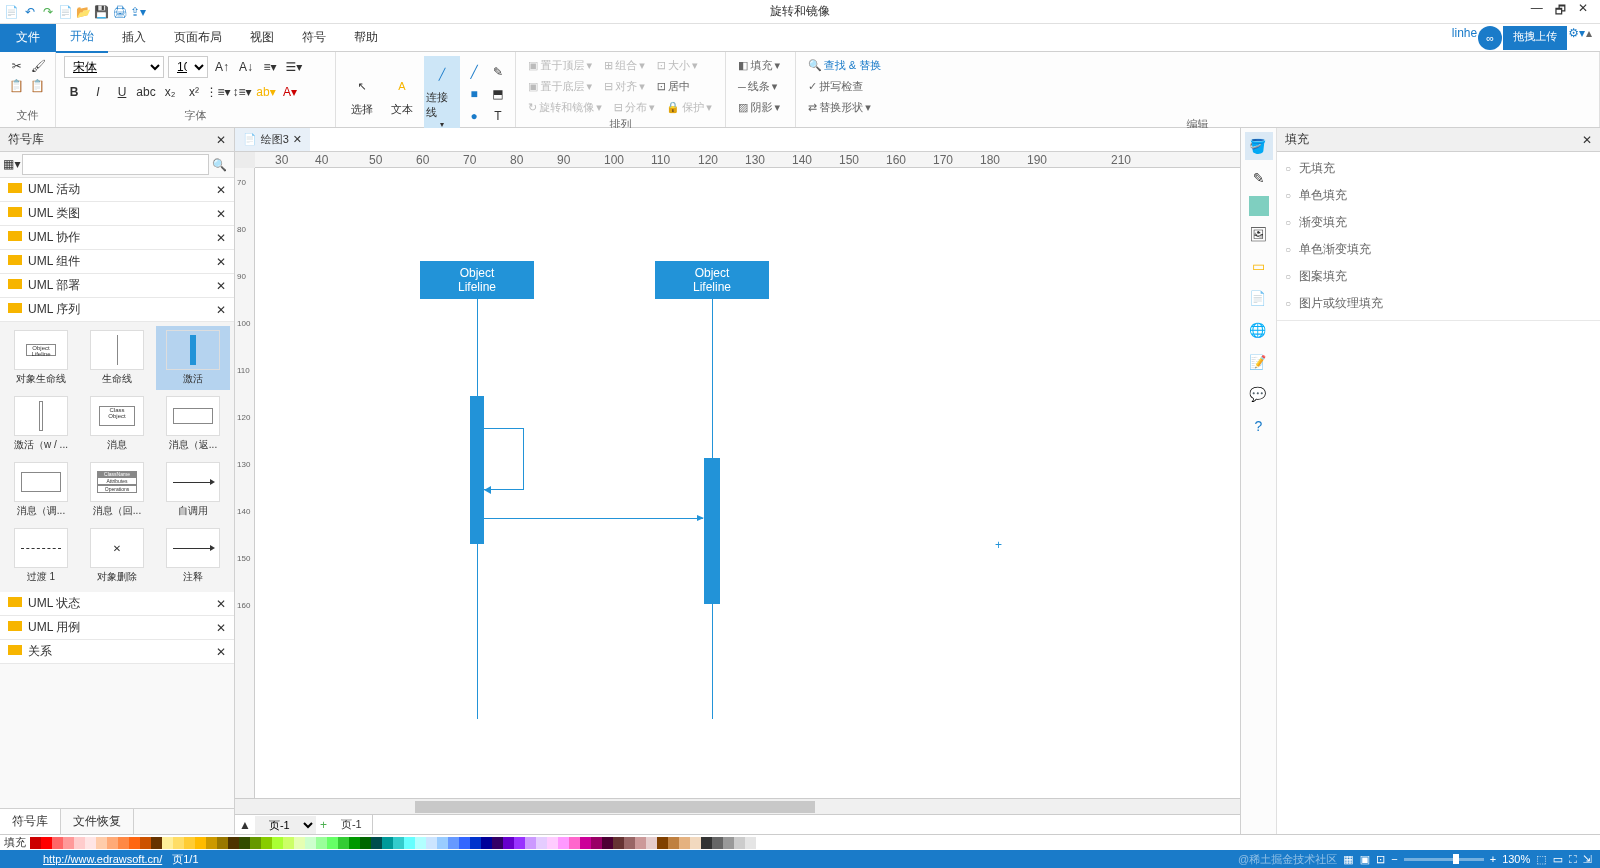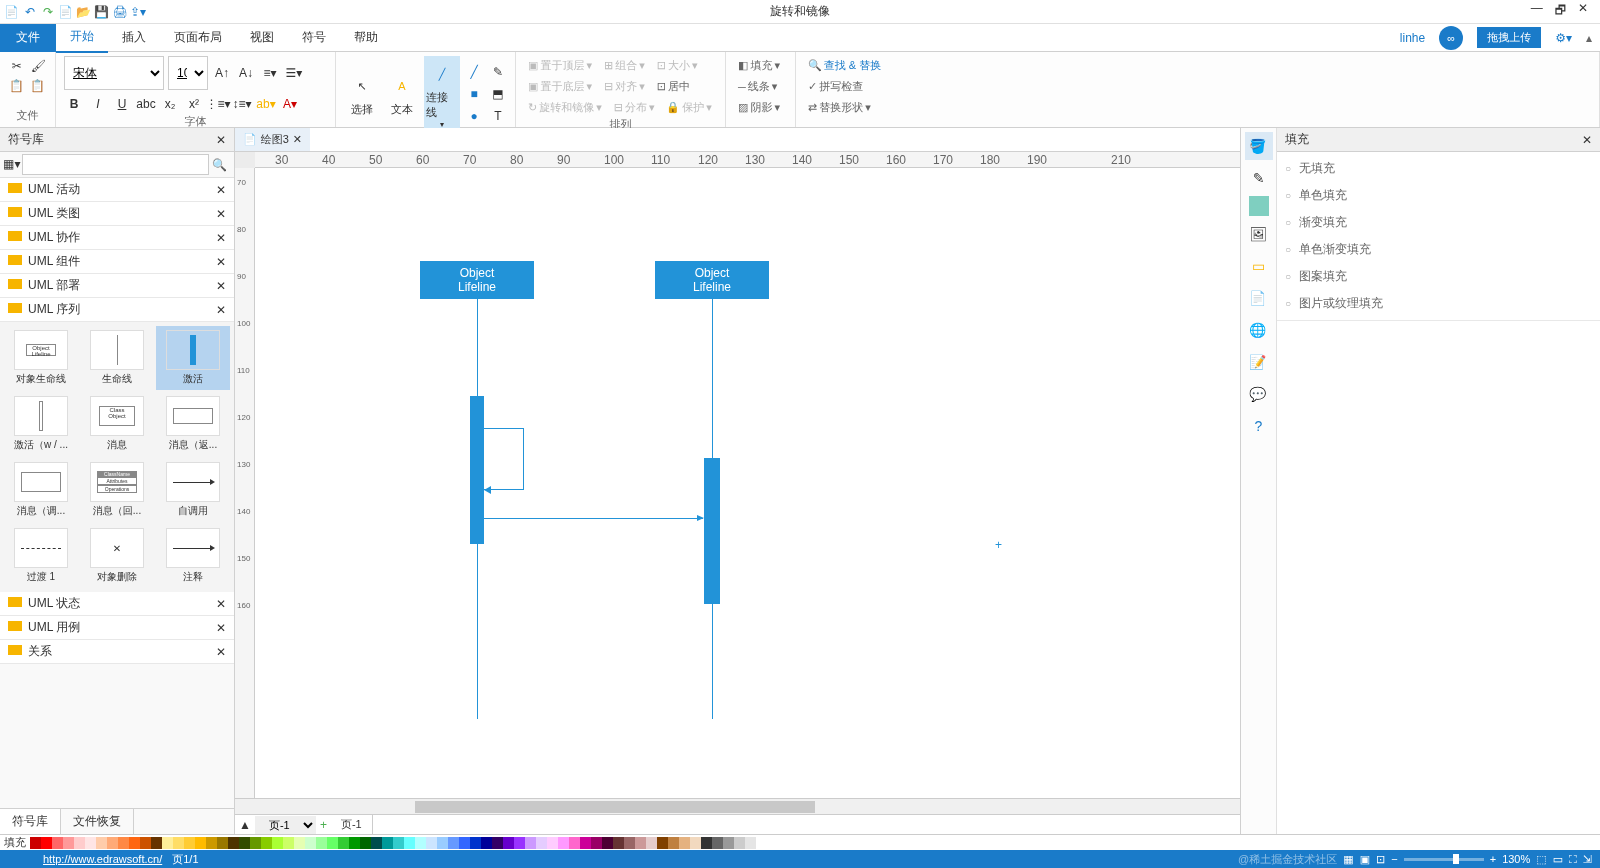--- a/index.html
+++ b/index.html
@@ -10,37 +10,37 @@
 .titlebar-icons { display: flex; gap: 2px; align-items: center; }
 .titlebar-icons .ico { width: 16px; height: 16px; display: flex; align-items: center; justify-content: center; }
 .titlebar-title { position: absolute; left: 50%; transform: translateX(-50%); font-size: 12px; color: #333; }
 .titlebar-win { margin-left: auto; display: flex; gap: 12px; padding-right: 8px; }
 
 
 .maintabs { height: 28px; background: #fff; display: flex; align-items: center; border-bottom: 1px solid #d0d0d0; }
 .maintabs .file-tab { background: #1a7bc9; color: #fff; padding: 6px 16px; }
 .maintabs .tab { padding: 6px 14px; color: #333; cursor: pointer; }
 .maintabs .tab.active { color: #1a7bc9; border-bottom: 2px solid #1a7bc9; }
-.maintabs-right { margin-left: auto; display: flex; align-items: center; gap: 14px; padding-right: 8px; }
+.maintabs-right { margin-left: auto; display: flex; gap: 1px; padding-right: 8px; }
 .linhe { color: #1a7bc9; font-size: 12px; }
 .cloud-btn { width: 24px; height: 24px; background: #1a7bc9; border-radius: 50%; color: #fff; display: flex; align-items: center; justify-content: center; font-size: 11px; }
 .upload-btn { background: #1a7bc9; color: #fff; padding: 3px 10px; font-size: 11px; }
 
 
 .ribbon { height: 76px; background: #fdfdfd; display: flex; border-bottom: 1px solid #d0d0d0; }
 .ribbon-group { border-right: 1px solid #e0e0e0; padding: 4px 8px; display: flex; flex-direction: column; height: 100%; }
 .ribbon-group-label { text-align: center; font-size: 11px; color: #666; margin-top: auto; }
 .ribbon-row { display: flex; gap: 4px; align-items: center; }
 .ribbon-col { display: flex; flex-direction: column; gap: 2px; }
 .rb-btn { display: flex; align-items: center; padding: 2px 4px; gap: 2px; font-size: 11px; color: #666; }
 .rb-btn.disabled { color: #bbb; }
 .rb-btn-lg { display: flex; flex-direction: column; align-items: center; width: 40px; padding: 2px; font-size: 11px; }
 .rb-btn-lg.selected { background: #cde6f7; }
 .rb-icon-lg { width: 32px; height: 32px; display: flex; align-items: center; justify-content: center; }
-.font-sel { height: 34px; border: 1px solid #ccc; background: #fff; font-size: 12px; padding: 0 4px; text-decoration: underline; }
+.font-sel { height: 22px; border: 1px solid #ccc; background: #fff; font-size: 12px; padding: 0 4px; text-decoration: underline; }
 .font-name { width: 100px; }
 .font-size { width: 40px; }
 .sm-btn { width: 20px; height: 20px; display: flex; align-items: center; justify-content: center; font-size: 12px; }
 .arrow-style { width: 50px; height: 16px; border-bottom: 1px solid #666; position: relative; margin: 3px 6px; }
 .arrow-style::after { content: ""; position: absolute; right: -3px; bottom: -3px; border-left: 6px solid #666; border-top: 3px solid transparent; border-bottom: 3px solid transparent; }
 
 
 .main-area { display: flex; height: calc(100% - 24px - 28px - 76px - 16px - 18px); }
 
 
@@ -238,20 +238,21 @@
       <span class="rb-btn">─ <span>线条</span>▾</span>
       <span class="rb-btn">▨ <span>阴影</span>▾</span>
     </div>
   </div>
   <div class="ribbon-group" style="flex:1">
     <div class="ribbon-col">
       <span class="rb-btn" style="color:#1a7bc9">🔍 <span>查找 &amp; 替换</span></span>
       <span class="rb-btn">✓ <span>拼写检查</span></span>
       <span class="rb-btn">⇄ <span>替换形状</span>▾</span>
     </div>
+    <div class="ribbon-group-label">编辑</div>
   </div>
 </div>
 
 <div class="main-area">
 
   <div class="left-panel">
     <div class="panel-header">
       <span>符号库</span>
       <span>✕</span>
     </div>
@@ -385,21 +386,21 @@
   <div class="center">
     <div class="doc-tabs">
       <div class="doc-tab">
         <span>📄</span>
         <span>绘图3</span>
         <span>✕</span>
       </div>
     </div>
     <div class="ruler-h" id="rulerH">
         <span style="left: 20px;">30</span>
-        <span style="left: 67px;">40</span>
+        <span style="left: 60px;">40</span>
         <span style="left: 114px;">50</span>
         <span style="left: 161px;">60</span>
         <span style="left: 208px;">70</span>
         <span style="left: 255px;">80</span>
         <span style="left: 302px;">90</span>
         <span style="left: 349px;">100</span>
         <span style="left: 396px;">110</span>
         <span style="left: 443px;">120</span>
         <span style="left: 490px;">130</span>
         <span style="left: 537px;">140</span>

